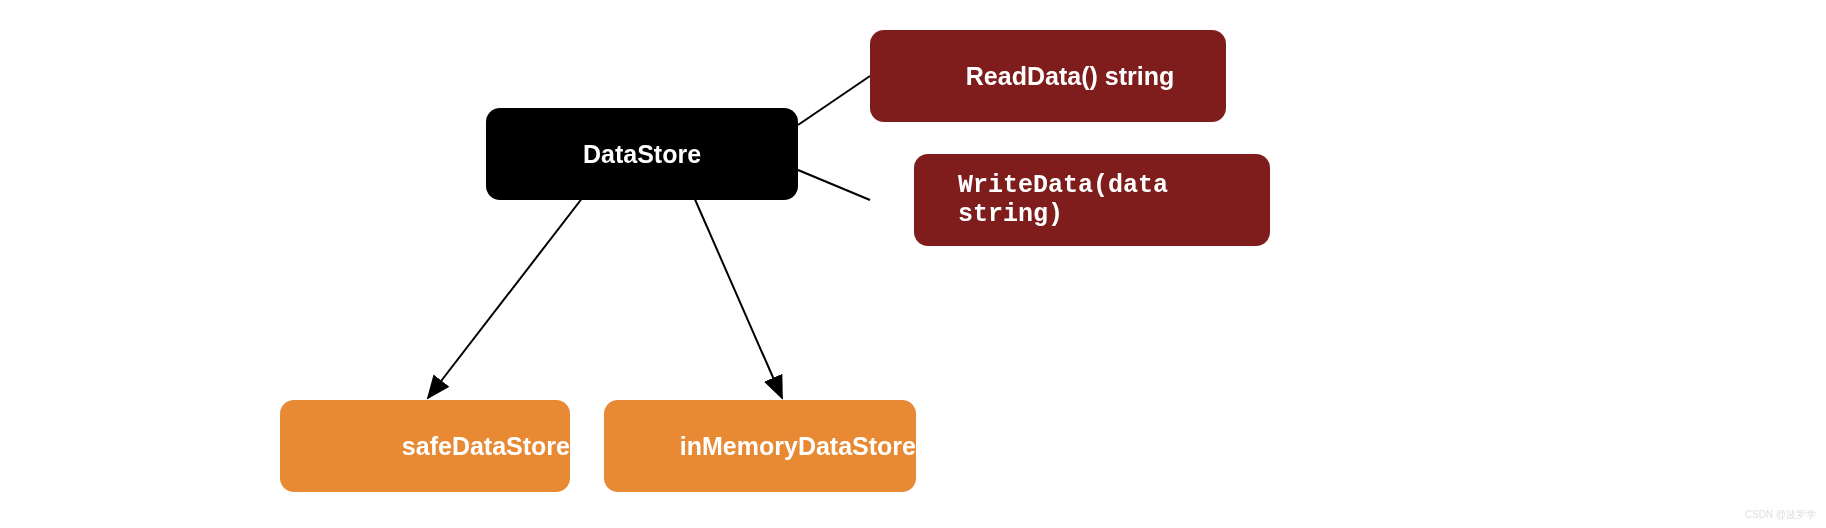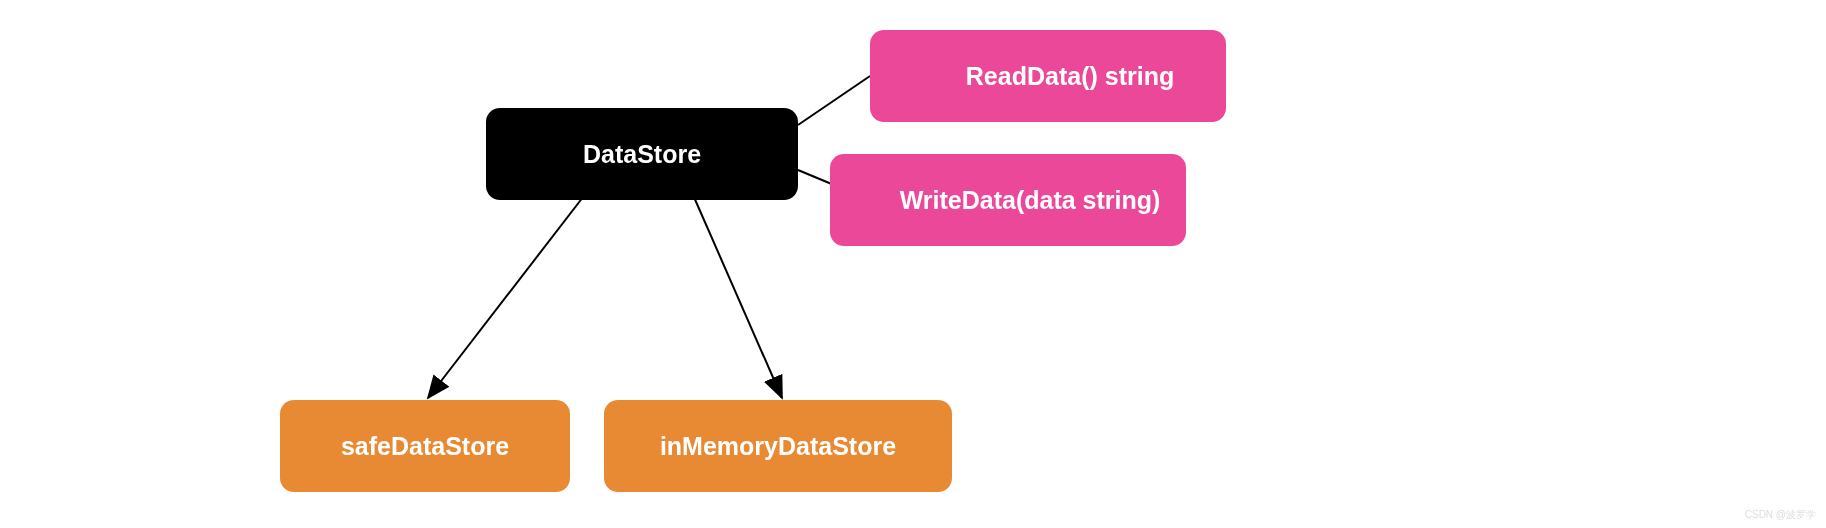--- a/index.html
+++ b/index.html
@@ -14,27 +14,27 @@
       position: absolute;
       display: flex;
       align-items: center;
       justify-content: center;
       border-radius: 14px;
       font-weight: bold;
       font-size: 25px;
       color: #ffffff;
     }
     .node-black { background: #000000; }
-    .node-green { background: #ec4899; padding-left: 44px; }
-    .node-orange { background: #e88a33; }
+    .node-green { background: #7f1d1d; padding-left: 44px; }
+    .node-orange { background: #e88a33; justify-content: flex-end; }
     #datastore { left: 486px; top: 108px; width: 312px; height: 92px; }
     #readdata { left: 870px; top: 30px; width: 356px; height: 92px; }
-    #writedata { left: 830px; top: 154px; width: 356px; height: 92px; }
+    #writedata { left: 914px; top: 154px; width: 356px; height: 92px; font-family: Liberation Mono, monospace; }
     #safedatastore { left: 280px; top: 400px; width: 290px; height: 92px; }
-    #inmemorydatastore { left: 604px; top: 400px; width: 348px; height: 92px; }
+    #inmemorydatastore { left: 604px; top: 400px; width: 312px; height: 92px; }
     svg.edges {
       position: absolute;
       left: 0; top: 0;
       width: 1826px; height: 528px;
       pointer-events: none;
     }
     .watermark {
       position: absolute;
       right: 10px;
       bottom: 6px;

